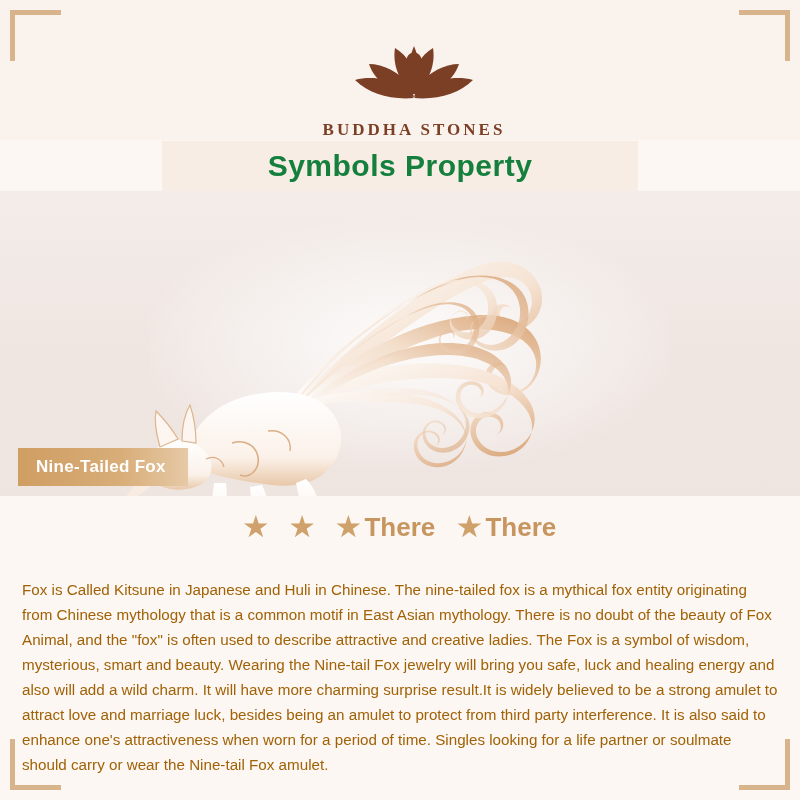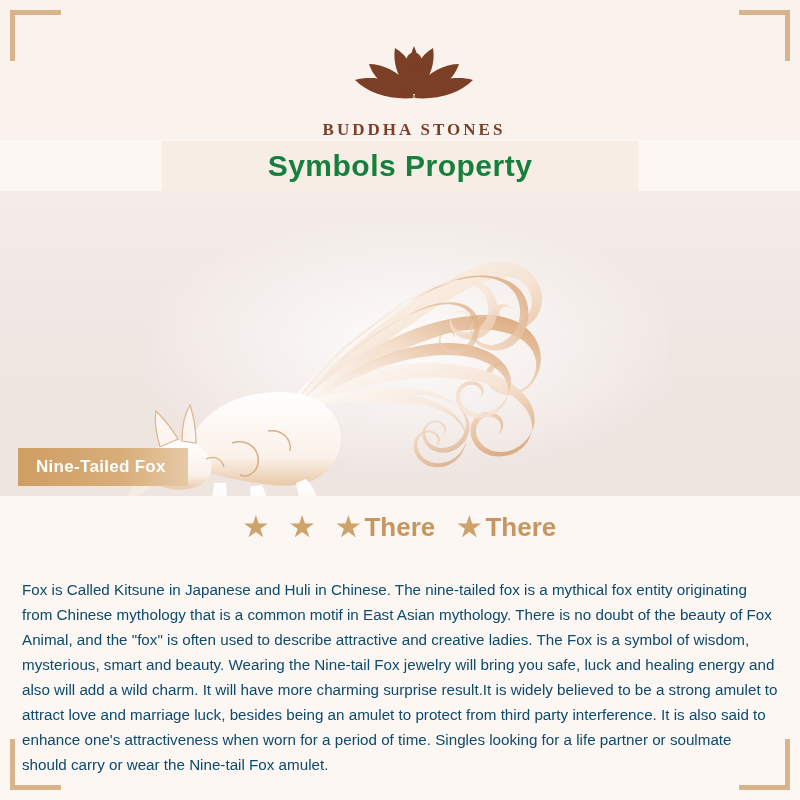--- a/index.html
+++ b/index.html
@@ -148,21 +148,21 @@
   }
 
   
   .body-text {
     position: absolute;
     top: 562px;
     left: 22px;
     width: 756px;
     font-size: 15.2px;
     line-height: 25px;
-    color: #0c4a6e;
+    color: #a16207;
     text-align: left;
     z-index: 5;
   }
 
   
   .bottom-fade {
     position: absolute;
     left: 0; bottom: 0;
     width: 800px; height: 70px;
     background: linear-gradient(180deg, rgba(253,247,243,0) 0%, #fdf7f3 60%);

